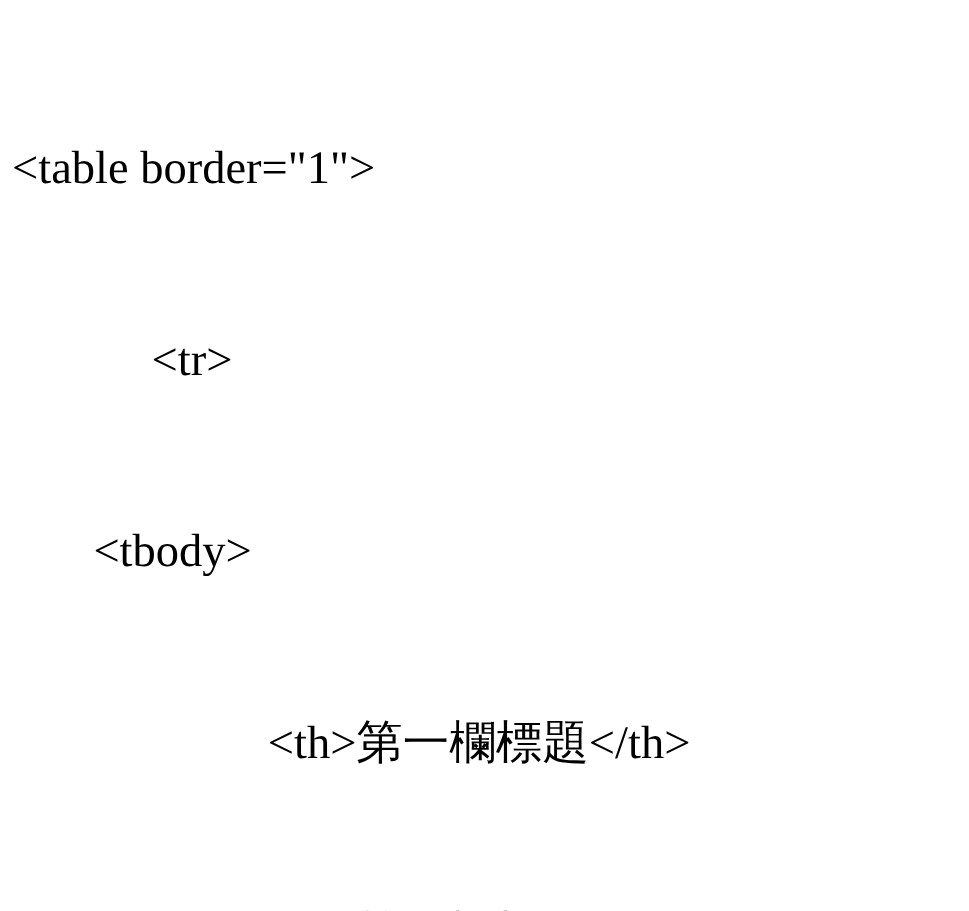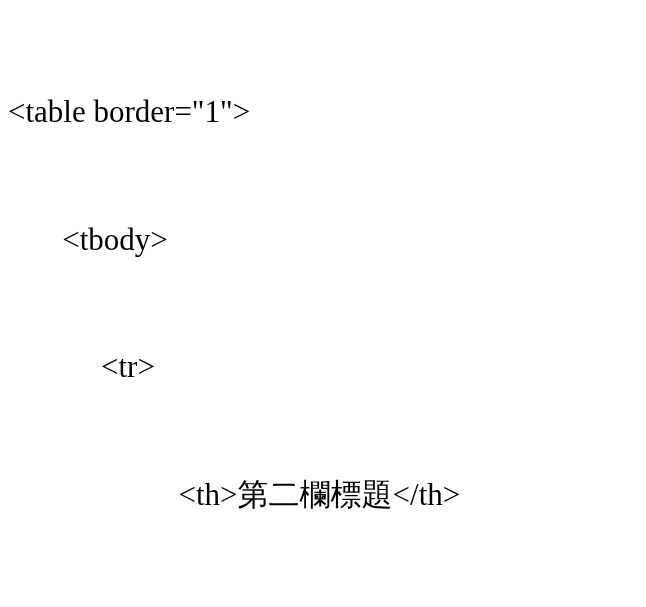--- a/index.html
+++ b/index.html
@@ -25,22 +25,23 @@
     .code-line {
       white-space: pre;
     }
   </style>
 </head>
 <body>
 
 <div class="page">
   <div class="code-block">
     <div class="code-line">&lt;table border="1"&gt;</div>
+    <div class="code-line">            &lt;tr&gt;</div>
     <div class="code-line">       &lt;tbody&gt;</div>
-    <div class="code-line">            &lt;tr&gt;</div>
+    <div class="code-line">                      &lt;th&gt;第一欄標題&lt;/th&gt;</div>
     <div class="code-line">                      &lt;th&gt;第二欄標題&lt;/th&gt;</div>
     
     
     
     
     
     
     
     
     

